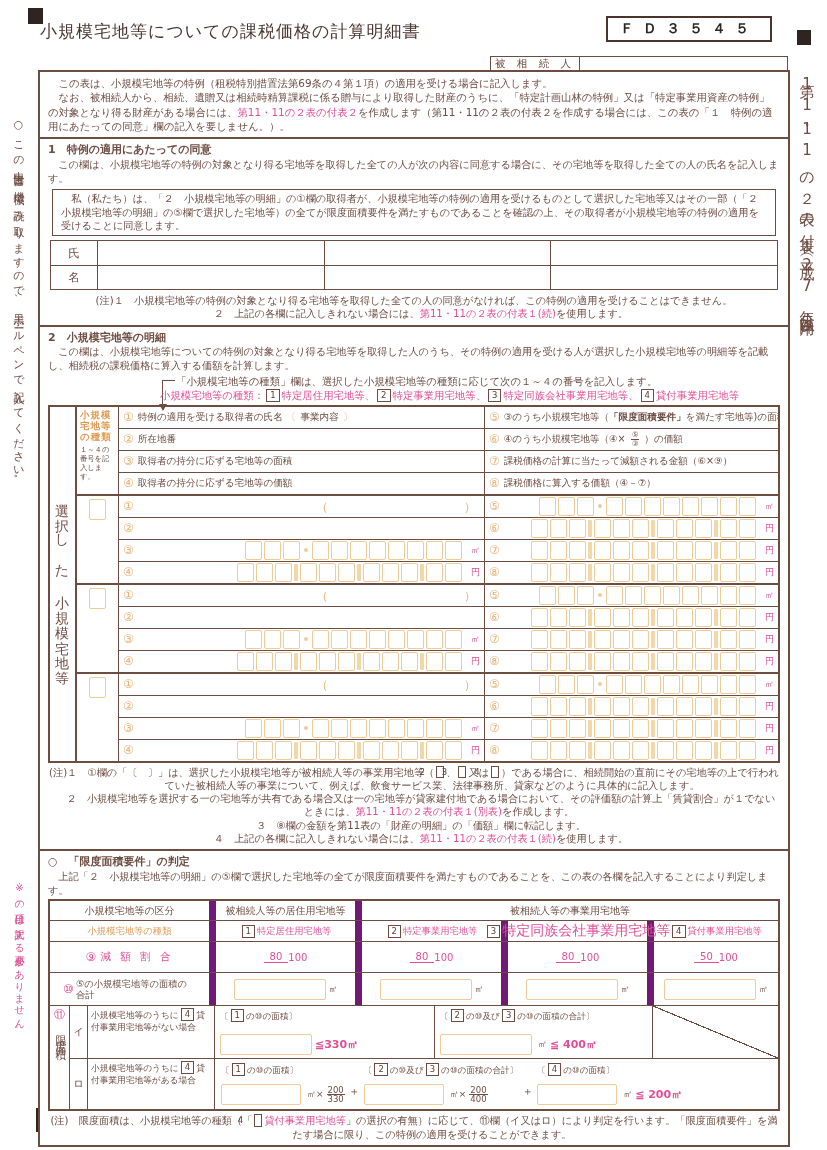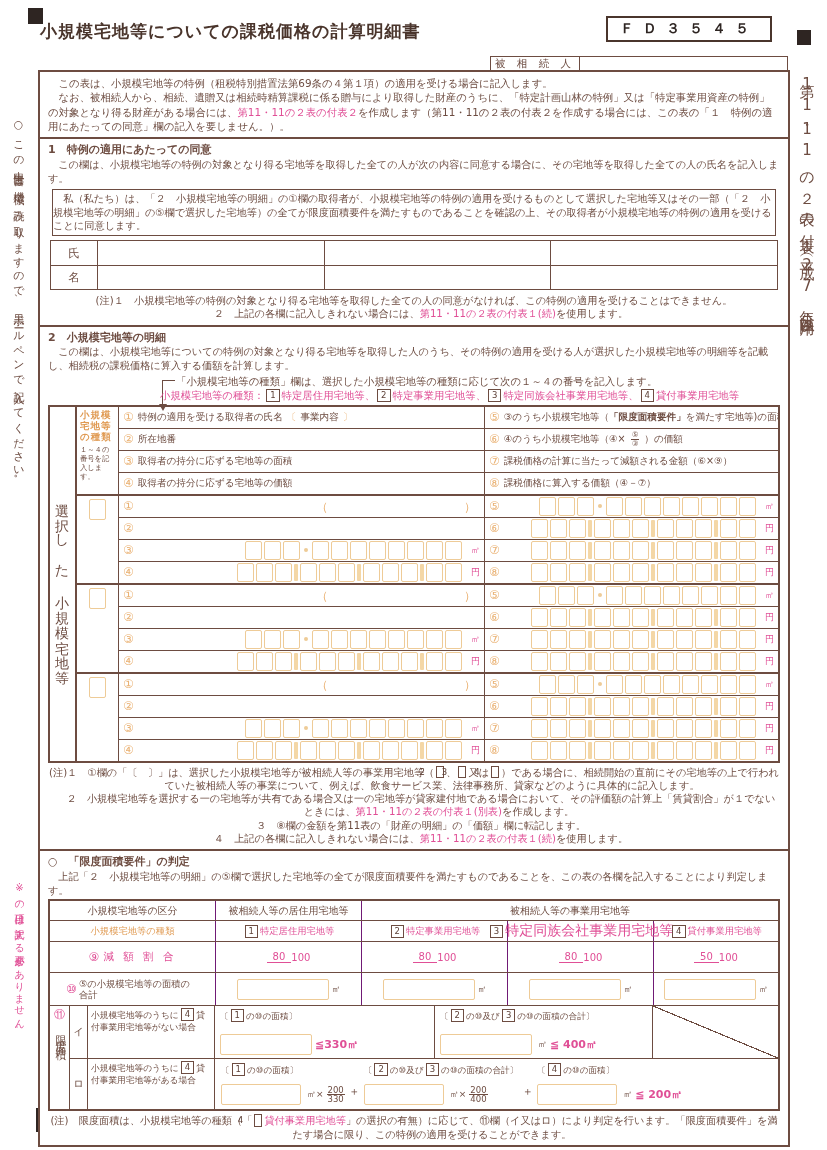--- a/index.html
+++ b/index.html
@@ -6,35 +6,35 @@
   .page{position:relative;width:827px;height:1150px;background:#fff;overflow:hidden;
         font-family:"DejaVu Sans","Liberation Sans",sans-serif;color:#6d4c41;}
   .sq{position:absolute;background:#2e2522;}
   .vtext{writing-mode:vertical-rl;text-orientation:upright;}
   .pink{color:#e04f96;}
   .orange{color:#eab274;}
   .bold{font-weight:normal;}
   .main{position:absolute;left:38px;top:14px;width:752px;}
   
   .titlerow{position:relative;height:42px;}
-  .ttl{position:absolute;left:2px;top:6px;font-size:17px;font-weight:bold;color:#4a352c;letter-spacing:1px;}
+  .ttl{position:absolute;left:2px;top:6px;font-size:17px;font-weight:normal;color:#4a352c;letter-spacing:1px;}
   .fdbox{position:absolute;right:18px;top:2px;border:2px solid #4a352c;padding:2px 12px;
          font-size:14px;font-weight:bold;color:#2e2522;letter-spacing:9px;background:#fff;}
   
   .decrow{margin-left:452px;width:298px;height:14px;display:flex;border:1px solid #6d4c41;border-bottom:none;box-sizing:border-box;}
   .declbl{width:88px;border-right:1px solid #6d4c41;display:flex;align-items:center;justify-content:center;
           font-size:10.5px;letter-spacing:4px;}
   .decval{flex:1;}
   .box{border:2px solid #6d4c41;box-sizing:border-box;background:#fff;margin-top:-2px;padding:4px 8px;}
   .box.first{margin-top:0;}
   p{margin:0;}
   .t{font-size:10.4px;line-height:1.38;}
   .t2{font-size:10.2px;line-height:1.35;}
   .shead{font-size:11px;font-weight:bold;line-height:1.35;}
-  .agree{border:1px solid #6d4c41;margin:3px 4px 4px;padding:2px 0;}
+  .agree{border:1px solid #6d4c41;margin:3px 4px 4px;padding:2px 8px;}
   
   .ngrid{display:grid;grid-template-columns:46px 1fr 1fr 1fr;grid-auto-rows:24px;border:1px solid #6d4c41;margin:2px 2px 4px;}
   .ncell{border-left:1px solid #6d4c41;border-top:1px solid #6d4c41;}
   .ncell.r0{border-top:none;}
   .nlbl{display:flex;align-items:center;justify-content:center;font-size:11.5px;border-top:1px solid #6d4c41;}
   .nlbl.r0{border-top:none;}
   .noteline{font-size:10.2px;line-height:1.3;padding-left:36px;text-indent:-36px;text-align:center;}
   .noteline.ind2{padding-left:50px;text-indent:-36px;margin-left:0;}
   
   .instr{position:relative;font-size:10.4px;line-height:1.35;padding-left:128px;margin-top:1px;}
@@ -72,21 +72,21 @@
   .bx{width:15px;height:17px;border:1px solid #eecb97;border-radius:2px;background:#fff;}
   .sepb{width:4px;height:17px;background:#f4d7a6;border-radius:1px;}
   .dotb{width:4px;height:4px;background:#eecb97;border-radius:50%;margin:0 2px;}
   .unit{color:#e04f96;font-size:9px;width:15px;text-align:right;margin-left:3px;flex:none;}
   .paren{position:absolute;color:#eab274;font-size:12px;top:3px;}
   .paren.op{left:54%;}
   .paren.cl{right:8px;}
   
   .ltable{border:2px solid #6d4c41;margin-top:2px;box-sizing:border-box;}
   .lrow{display:flex;border-bottom:1px solid #6d4c41;}
-  .lc{border-right:1px solid #701a75;display:flex;align-items:center;justify-content:center;box-sizing:border-box;}
+  .lc{border-right:7px solid #701a75;display:flex;align-items:center;justify-content:center;box-sizing:border-box;}
   .lc:last-child{border-right:none;}
   .w167{width:166px;flex:none;}
   .w146{width:146px;flex:none;}
   .lr1 .lc{height:19px;font-size:10px;}
   .lr2 .lc{height:20px;font-size:9.3px;}
   .lr2 .klbl{color:#e04f96;font-weight:normal;white-space:nowrap;}
   .lr2 .klbl.small{font-size:14px;}
   .okind{color:#e09a52;font-size:9.6px;}
   .lr3 .lc{height:30px;}
   .bigfr{display:inline-flex;flex-direction:row;align-items:center;color:#e04f96;font-size:10px;line-height:1.1;}

